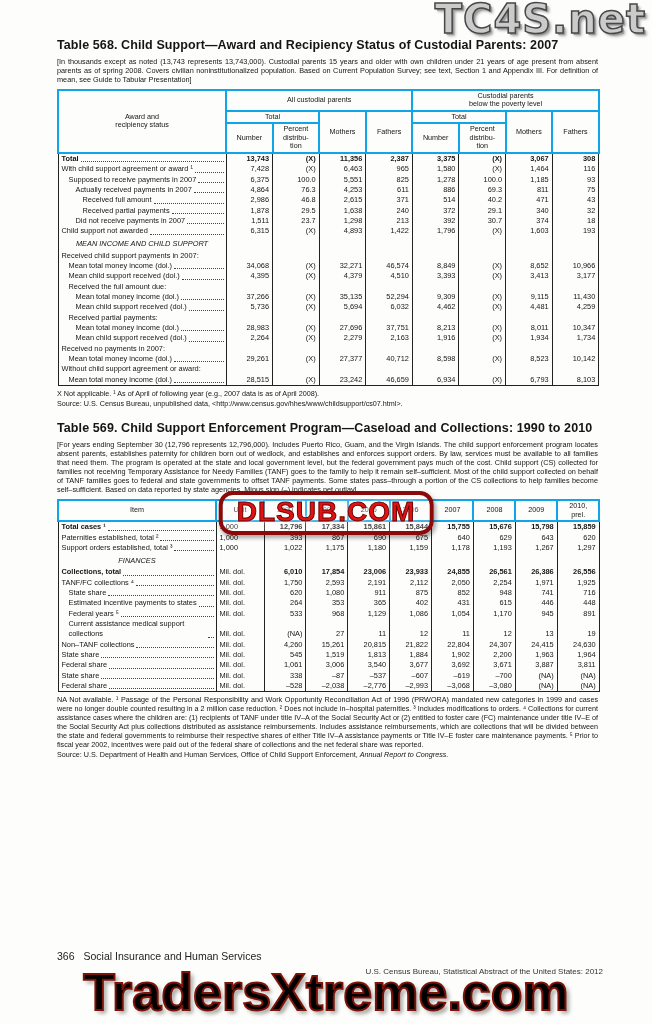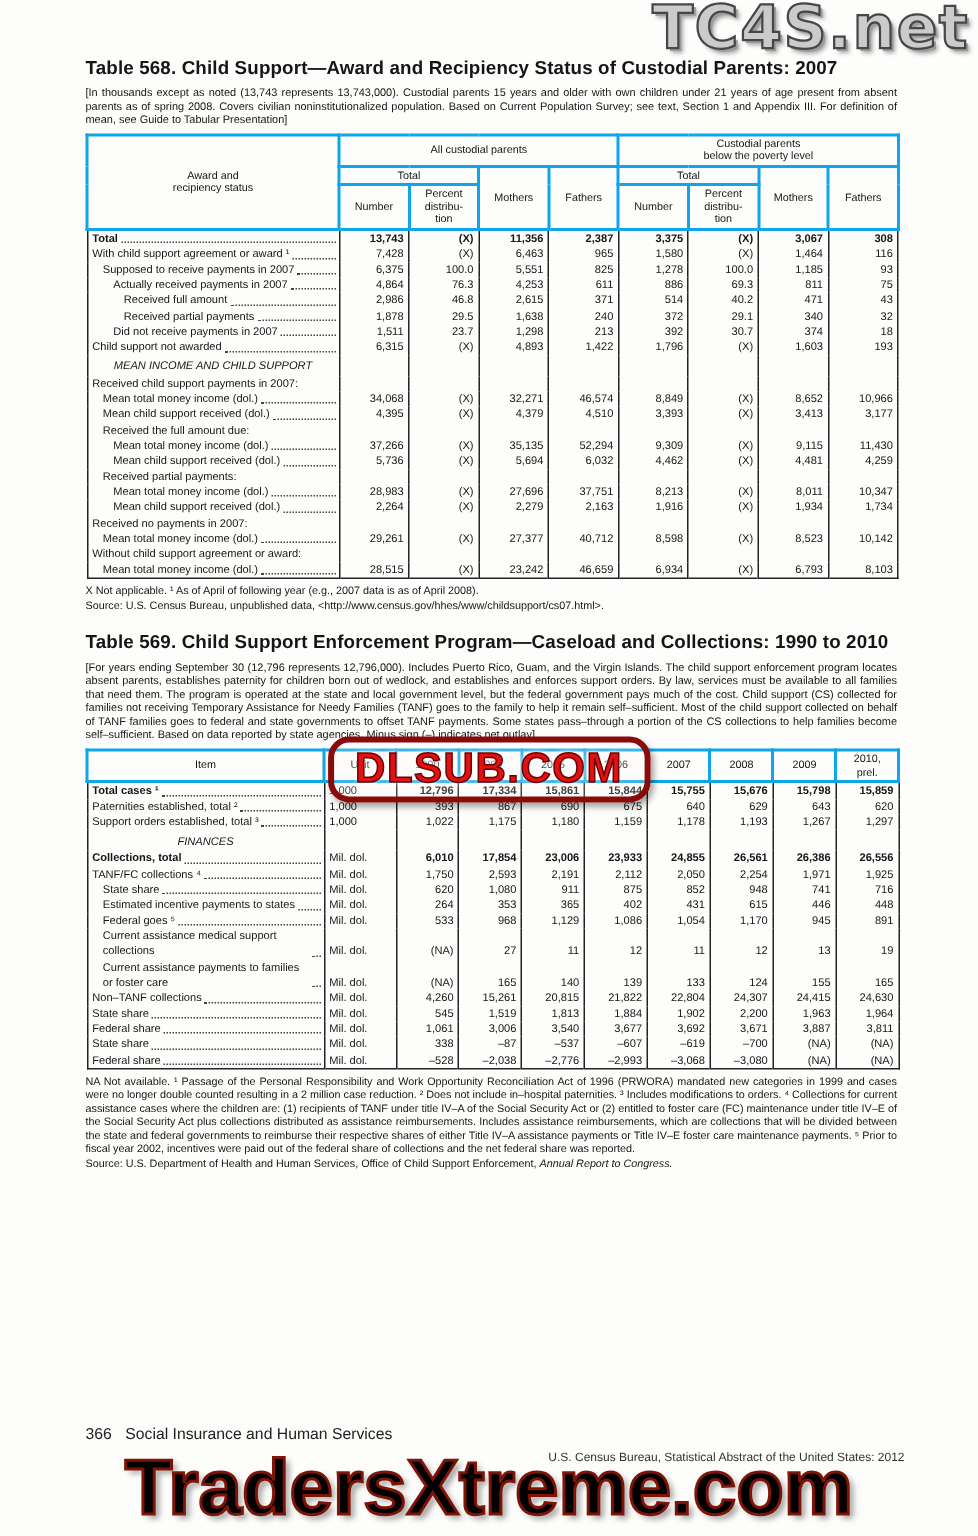--- a/index.html
+++ b/index.html
@@ -597,21 +597,21 @@
             <td class="num">365</td>
             <td class="num">402</td>
             <td class="num">431</td>
             <td class="num">615</td>
             <td class="num">446</td>
             <td class="num">448</td>
           </tr>
           <tr>
             <td class="stub" style="padding-left: 10px;">
               <span class="lbl">
-                <span>Federal goes ⁵</span>
+                <span>Federal years ⁵</span>
                 <span class="ldr"></span>
               </span>
             </td>
             <td class="unit">Mil. dol.</td>
             <td class="num">533</td>
             <td class="num">968</td>
             <td class="num">1,129</td>
             <td class="num">1,086</td>
             <td class="num">1,054</td>
             <td class="num">1,170</td>
@@ -629,37 +629,20 @@
             <td class="num">(NA)</td>
             <td class="num">27</td>
             <td class="num">11</td>
             <td class="num">12</td>
             <td class="num">11</td>
             <td class="num">12</td>
             <td class="num">13</td>
             <td class="num">19</td>
           </tr>
           <tr>
-            <td class="stub" style="padding-left: 10px;">
-              <span class="lbl">
-                <span>Current assistance payments to families or foster care</span>
-                <span class="ldr"></span>
-              </span>
-            </td>
-            <td class="unit">Mil. dol.</td>
-            <td class="num">(NA)</td>
-            <td class="num">165</td>
-            <td class="num">140</td>
-            <td class="num">139</td>
-            <td class="num">133</td>
-            <td class="num">124</td>
-            <td class="num">155</td>
-            <td class="num">165</td>
-          </tr>
-          <tr>
             <td class="stub" style="padding-left: 3px;">
               <span class="lbl">
                 <span>Non–TANF collections</span>
                 <span class="ldr"></span>
               </span>
             </td>
             <td class="unit">Mil. dol.</td>
             <td class="num">4,260</td>
             <td class="num">15,261</td>
             <td class="num">20,815</td>

